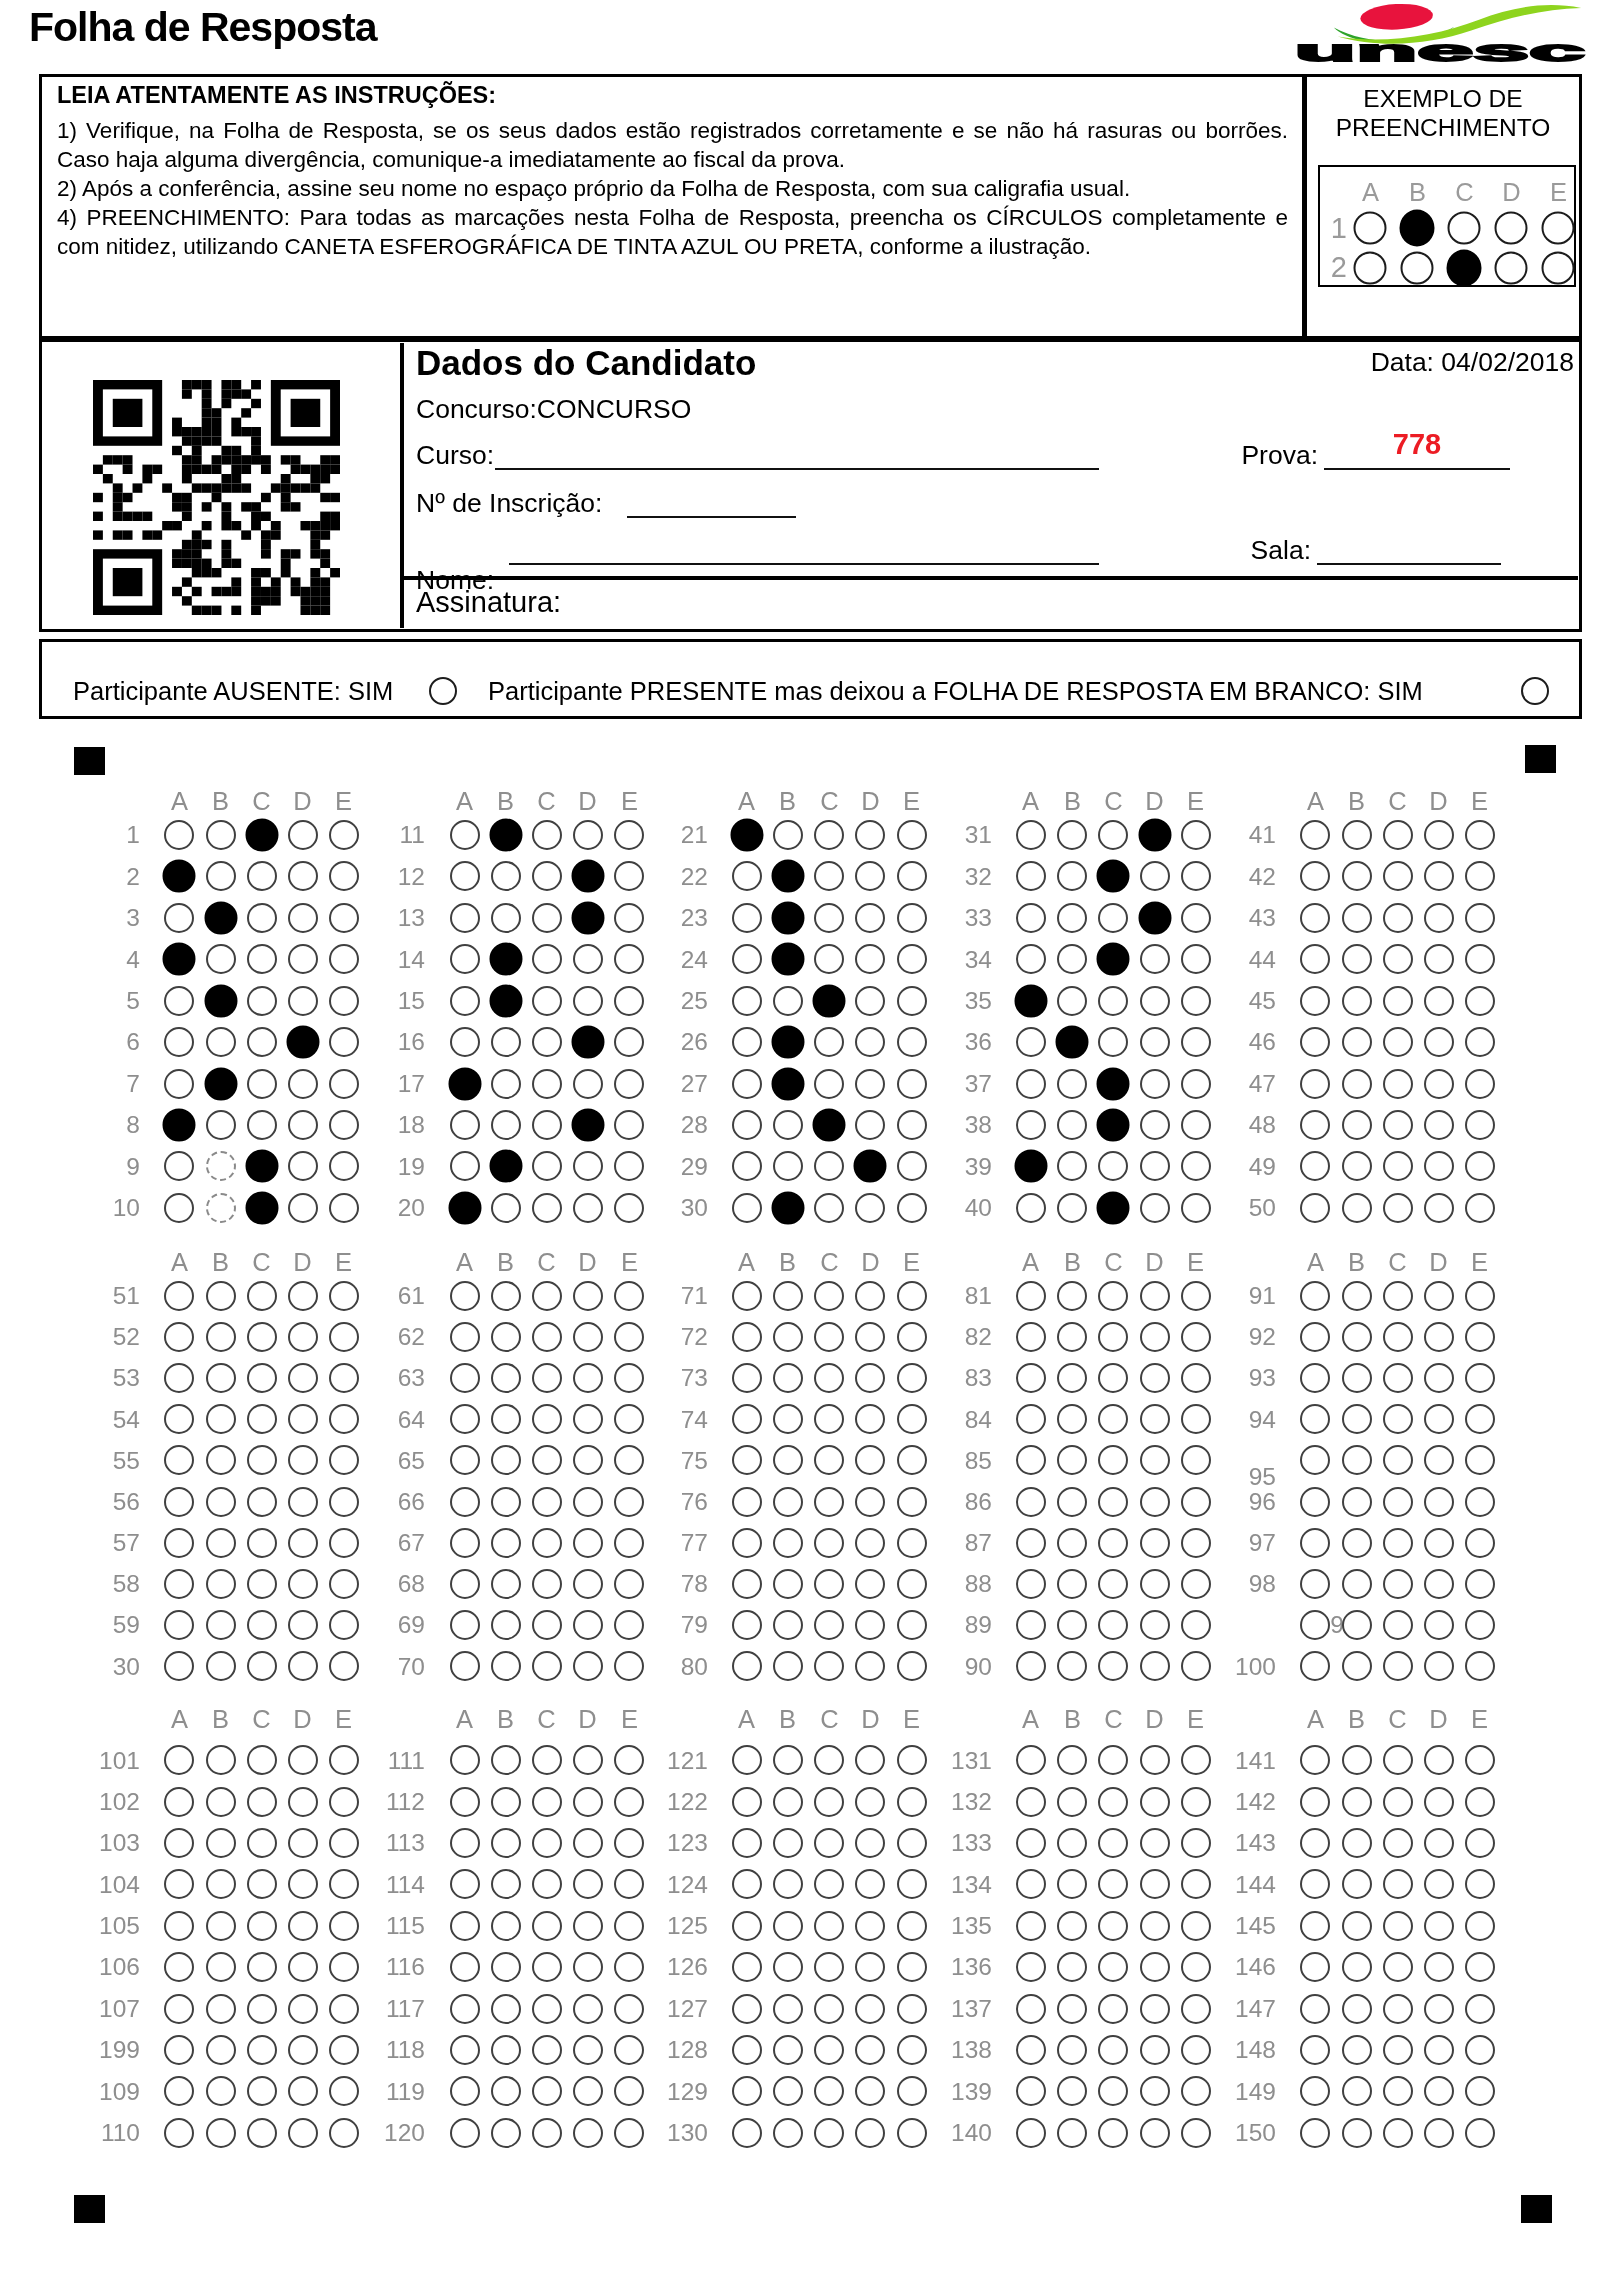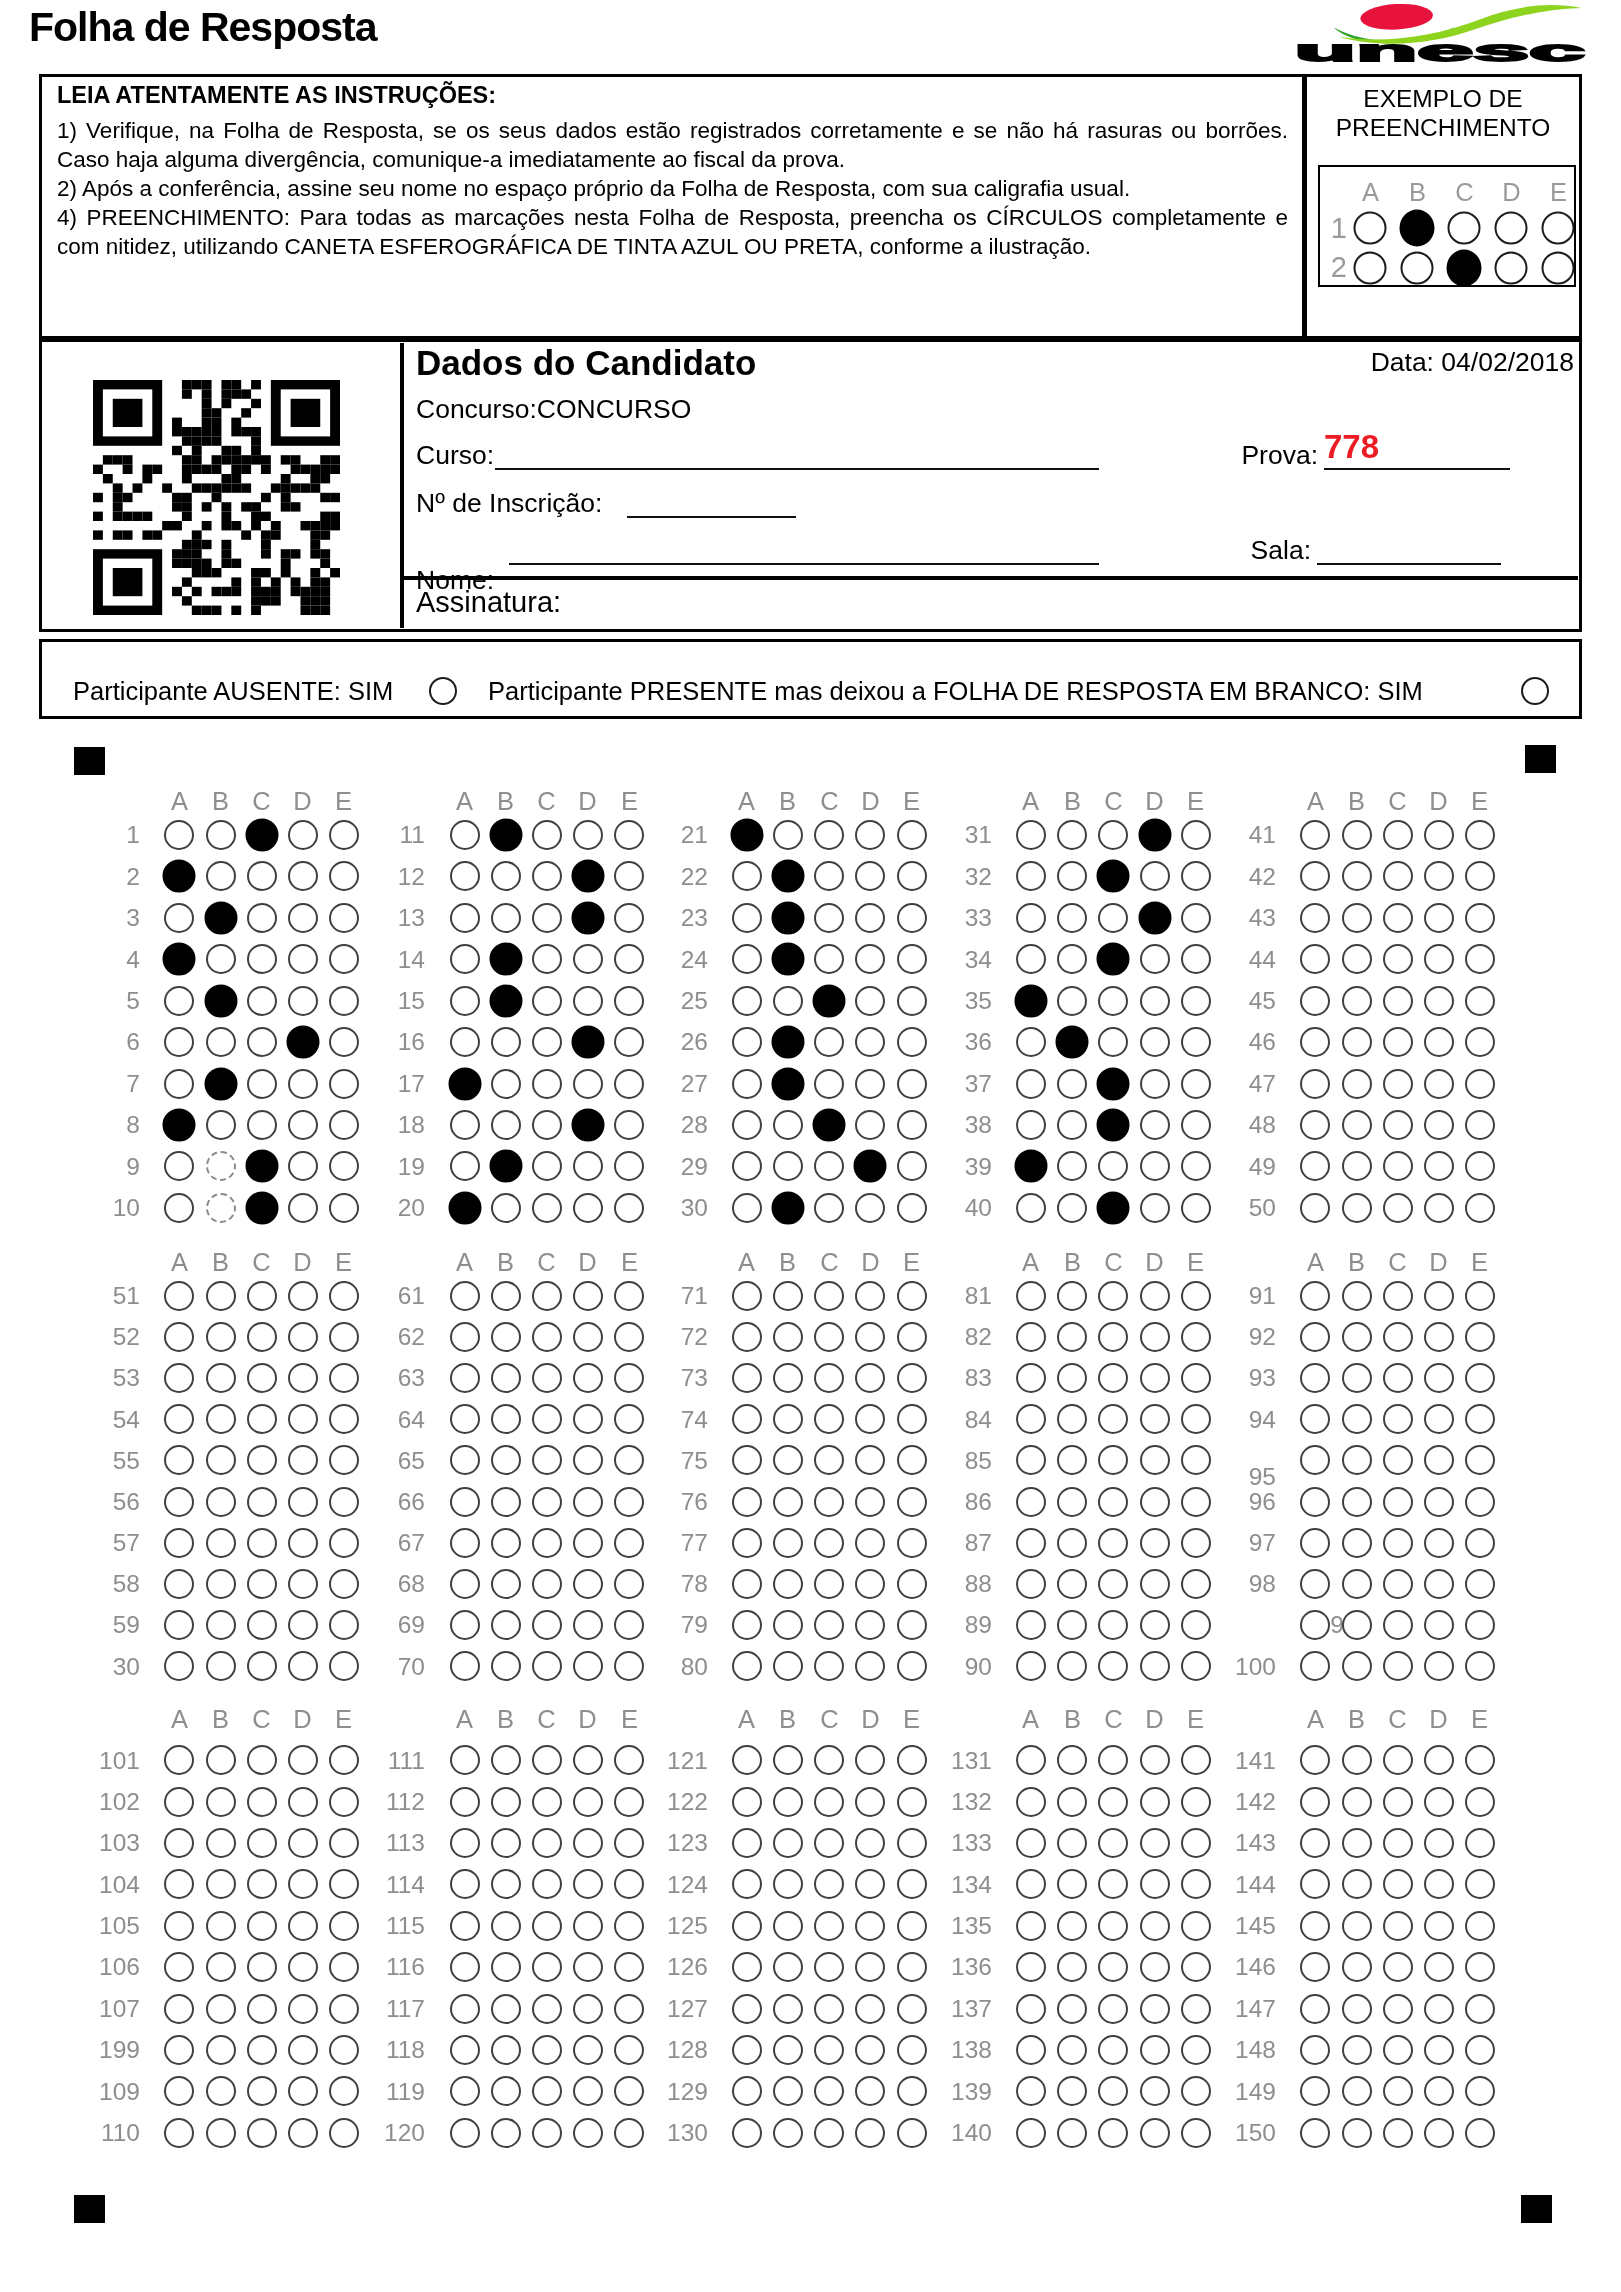--- a/index.html
+++ b/index.html
@@ -323,21 +323,21 @@
     <span>Data:</span>
     <span>04/02/2018</span>
   </div>
   <div class="abs f26" style="left:416px;top:394px;">
     <span>Concurso:</span><span>CONCURSO</span>
   </div>
   <div class="abs f26" style="left:416px;top:440px;">Curso:</div>
   <div class="abs wline" style="left:495px;top:442px;width:604px;"></div>
   <div class="abs f26" style="left:1176px;top:440px;width:142px;text-align:right;">Prova:</div>
   <div class="abs wline" style="left:1324px;top:442px;width:186px;"></div>
-  <div class="abs red" style="left:1324px;top:428px;width:186px;font-size:33px;">778</div>
+  <div class="abs red" style="left:1324px;top:428px;width:186px;text-align:center;font-size:29px;">778</div>
   <div class="abs f26" style="left:416px;top:488px;">Nº de Inscrição:</div>
   <div class="abs wline" style="left:627px;top:490px;width:169px;"></div>
   <div class="abs f26" style="left:416px;top:535px;margin-top:30px;">Nome:</div>
   <div class="abs wline" style="left:509px;top:537px;width:590px;"></div>
   <div class="abs f26" style="left:1176px;top:535px;width:135px;text-align:right;">Sala:</div>
   <div class="abs wline" style="left:1317px;top:537px;width:184px;"></div>
   <div class="abs" style="left:416px;top:586px;font-size:29px;">Assinatura:</div>
 
   <div class="abs box fis-box"></div>
   <div class="abs fis-text" style="left:73px;">Participante AUSENTE: SIM</div>

